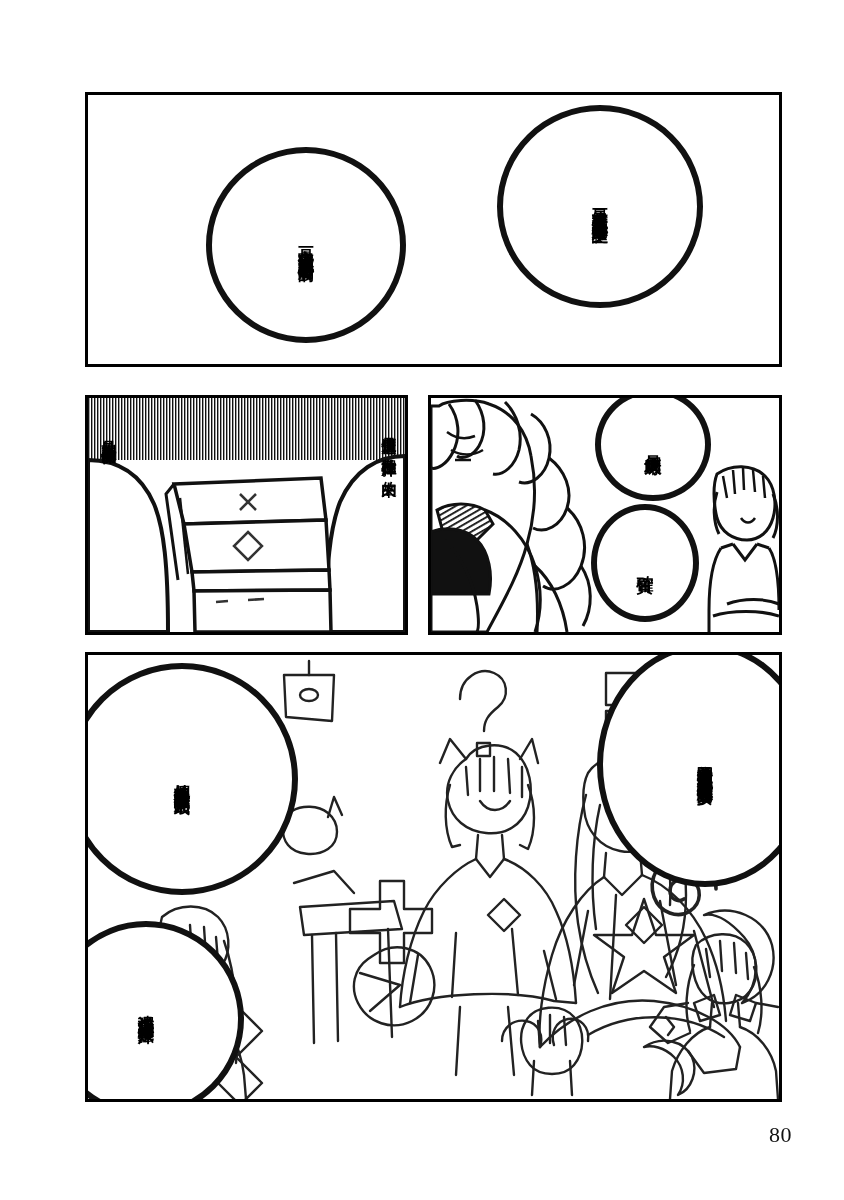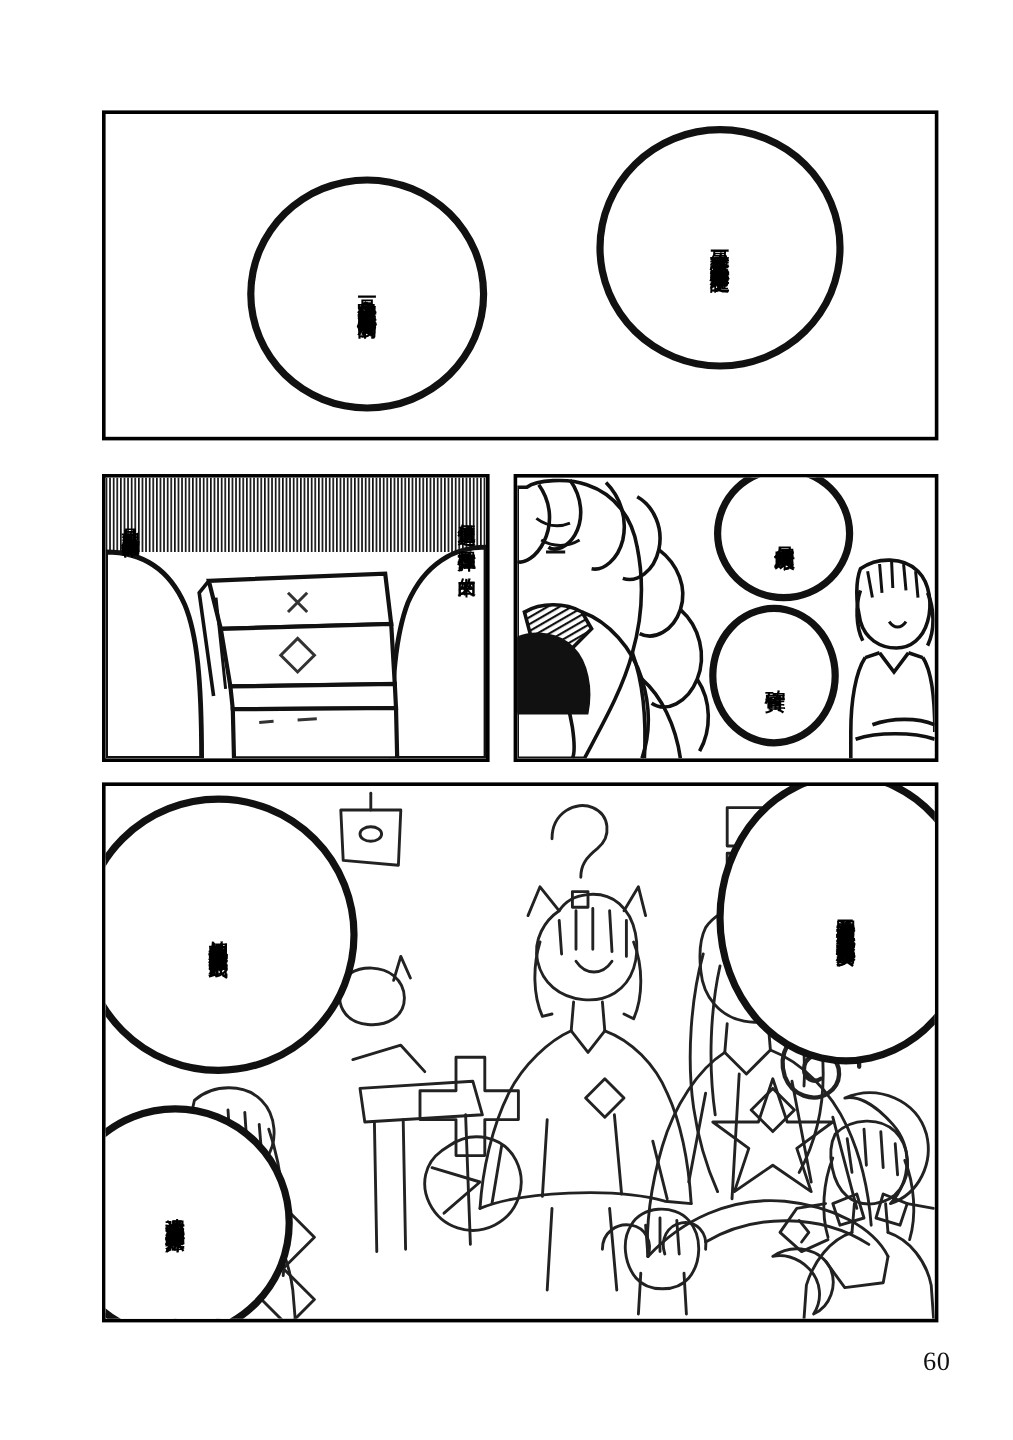--- a/index.html
+++ b/index.html
@@ -386,15 +386,15 @@
     <div class="balloon" style="left:509px; top:-12px; width:216px; height:244px;">
       <div class="vcols" style="font-size:16px;">
         <span class="col">為了開發這種炸彈</span>
         <span class="col">她召集了眾多</span>
         <span class="col">擁有各種想像力的少女</span>
       </div>
     </div>
 
   </div>
 
-  <div id="page-number">60</div>
+  <div id="page-number">80</div>
 
 </div>
 
 </body></html>

